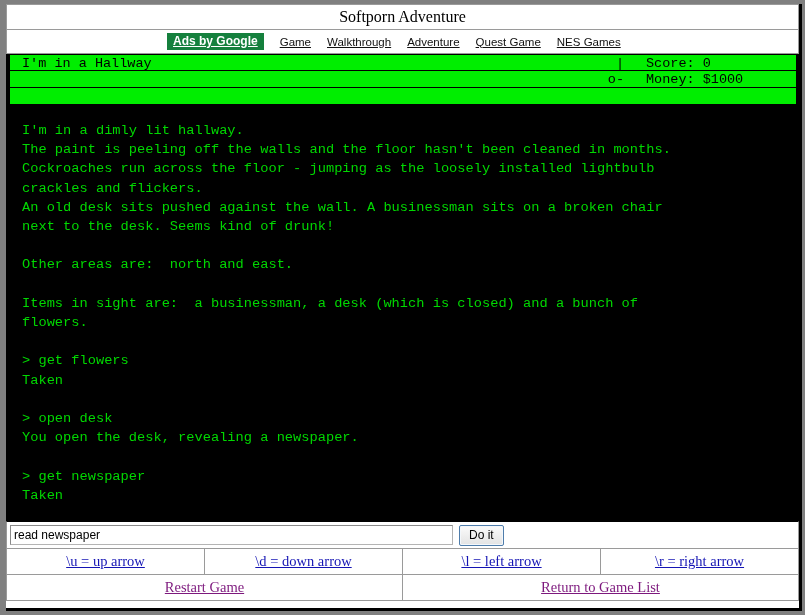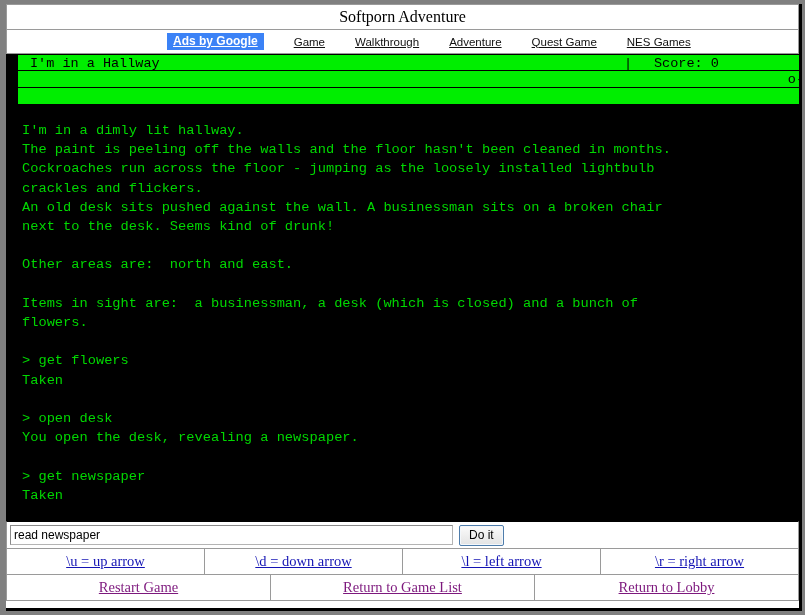--- a/index.html
+++ b/index.html
@@ -50,53 +50,53 @@
     border: 1px solid #9a9a9a;
     border-top: none;
     height: 24px;
     box-sizing: border-box;
     background: #fff;
     display: flex;
     align-items: center;
     padding-left: 160px;
   }
   .ads-badge {
-    background: #3b82f6;
+    background: #15803d;
     color: #ffffff;
     font-family: "Liberation Sans", sans-serif;
     font-weight: bold;
     font-size: 12px;
     line-height: 14px;
     padding: 1px 6px 2px 6px;
     text-decoration: underline;
     white-space: nowrap;
     letter-spacing: 0px;
   }
   .nav-link {
     color: #111111;
     font-family: "Liberation Sans", sans-serif;
     font-size: 11.5px;
     text-decoration: underline;
-    margin-left: 30px;
+    margin-left: 16px;
     white-space: nowrap;
     cursor: pointer;
   }
 
   
   .console {
     background: #000000;
     height: 467px;
     box-sizing: border-box;
     padding: 0;
     position: relative;
     overflow: hidden;
   }
   .status {
     width: 790px;
-    padding-left: 12px;
+    padding-left: 4px;
     box-sizing: border-box;
   }
   .status-row {
     display: flex;
     background: #00ee00;
     height: 17px;
     line-height: 17px;
     color: #000000;
     font-family: "Liberation Mono", monospace;
     font-size: 13.5px;
@@ -224,20 +224,21 @@
 
       <div class="status">
         <div class="status-row">
           <span class="status-left">I'm in a Hallway</span>
           <span class="status-mid">|</span>
           <span class="status-right">Score: 0</span>
         </div>
         <div class="status-row">
           <span class="status-left"></span>
           <span class="status-mid">o-</span>
+          <span class="status-right">Money: $1000</span>
         </div>
         <div class="status-row">
           <span class="status-left"></span>
           <span class="status-mid"></span>
         </div>
       </div>
 
       <div class="output"><span>I'm in a dimly lit hallway.
 The paint is peeling off the walls and the floor hasn't been cleaned in months.
 Cockroaches run across the floor - jumping as the loosely installed lightbulb
@@ -284,19 +285,16 @@
         </div>
     </div>
 
     <div class="linkrow">
       <div class="cell">
           <span class="link-purple">Restart Game</span>
         </div>
       <div class="cell">
           <span class="link-purple">Return to Game List</span>
         </div>
-      <div class="cell">
-          <span class="link-purple">Return to Lobby</span>
-        </div>
     </div>
 
   </div>
 </div>
 
 </body></html>

